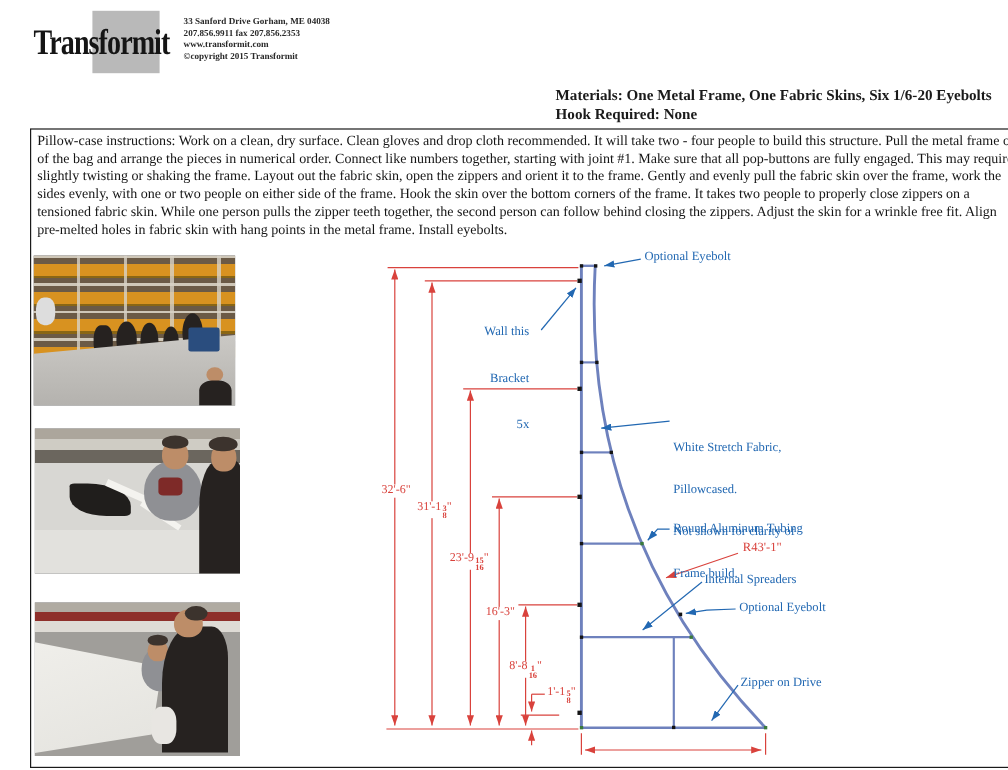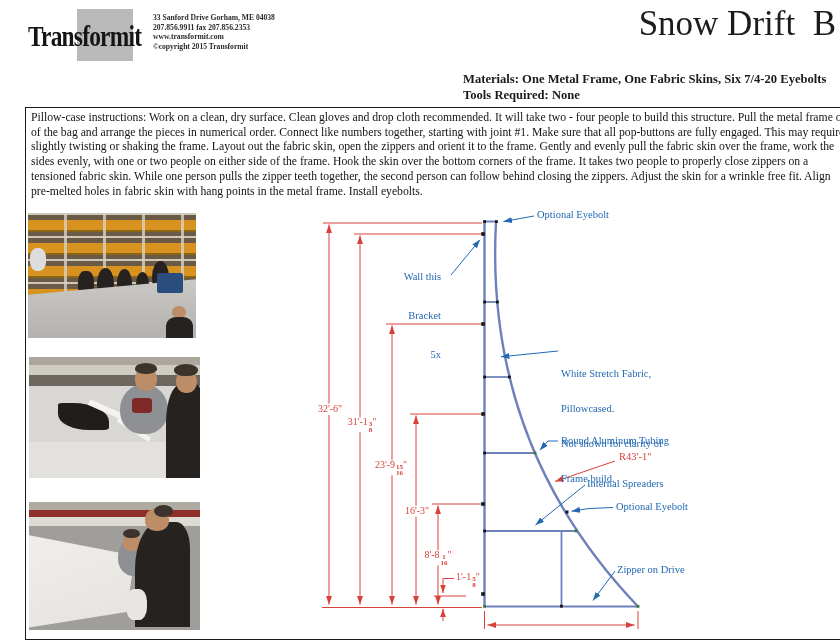--- a/index.html
+++ b/index.html
@@ -71,24 +71,23 @@
   <div class="abs logo-box">
     <div class="logo-gray"></div>
     <div class="logo-text">Transformit</div>
   </div>
   <div class="abs addr">
     <div>33 Sanford Drive Gorham, ME 04038</div>
     <div>207.856.9911 fax 207.856.2353</div>
     <div>www.transformit.com</div>
     <div>©copyright 2015 Transformit</div>
   </div>
-  <div class="abs title">Snow Drift  B</div>
   <div class="abs matline">
-    <div>Materials: One Metal Frame, One Fabric Skins, Six 7/4-20 Eyebolts</div>
-    <div>Tools Required: None</div>
+    <div>Materials: One Metal Frame, One Fabric Skins, Six 1/6-20 Eyebolts</div>
+    <div>Hook Required: None</div>
   </div>
 
   <div class="abs content-box"></div>
   <div class="abs instructions">Pillow-case instructions:  Work on a clean, dry surface. Clean gloves and drop cloth recommended.  It will take two - four people to build this structure. Pull the metal frame out of the bag and arrange the pieces in numerical order. Connect like numbers together, starting with joint #1. Make sure that all pop-buttons are fully engaged. This may require slightly twisting or shaking the frame. Layout out the fabric skin, open the zippers and orient it to the frame. Gently and evenly pull the fabric skin over the frame, work the sides evenly, with one or two people on either side of the frame. Hook the skin over the bottom corners of the frame. It takes two people to properly close zippers on a tensioned fabric skin. While one person pulls the zipper teeth together, the second person can follow behind closing the zippers. Adjust the skin for a wrinkle free fit. Align pre-melted holes in fabric skin with hang points in the metal frame.  Install eyebolts.</div>
 
   <div class="abs photo ph1">
     <div class="shelves"></div>
     <div class="posts"></div>
     <div class="sack"></div>
     <div class="blob" style="left:30%;top:46%;width:9%;height:22%;">

